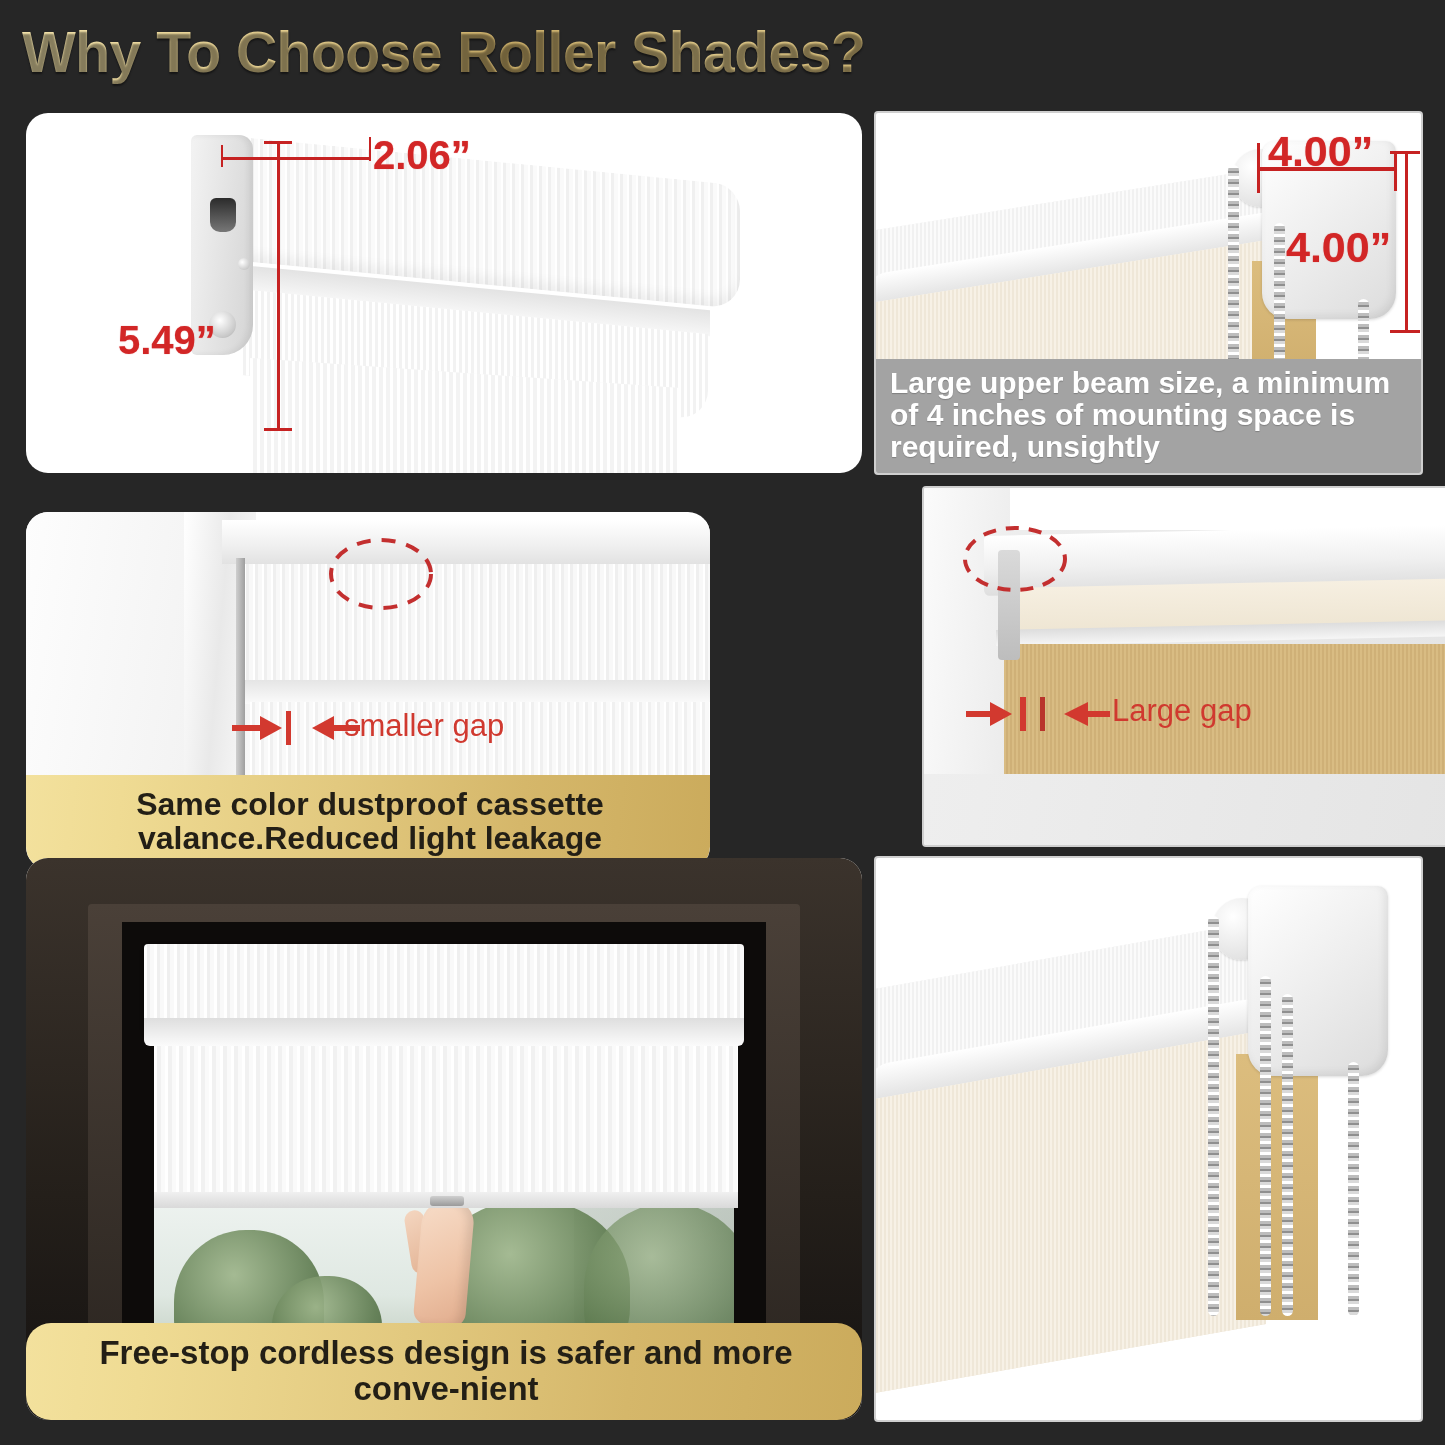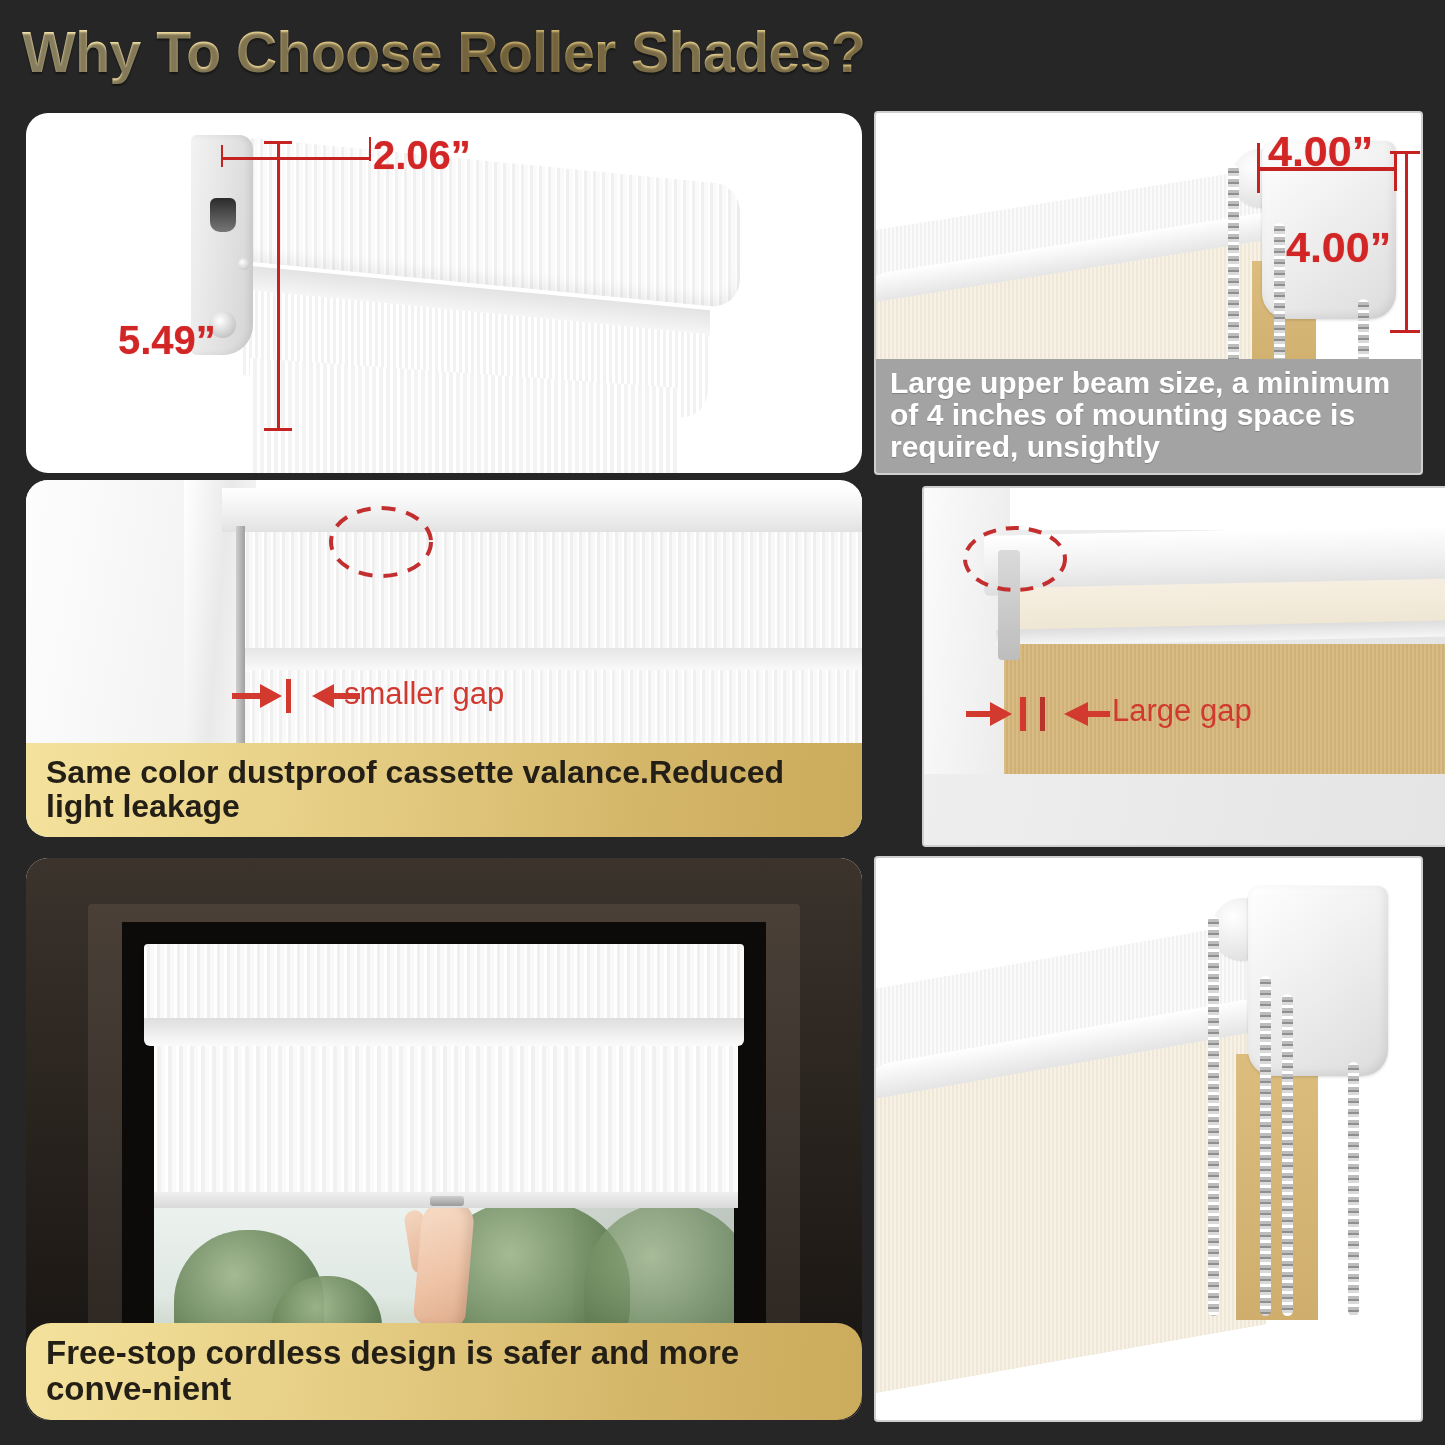--- a/index.html
+++ b/index.html
@@ -24,26 +24,26 @@
     color:#eed89a;
     background:linear-gradient(100deg,#f6e6ae 0%,#e9d393 28%,#cdb06a 58%,#e4cd8c 82%,#d9bf7b 100%);
     -webkit-background-clip:text; background-clip:text;
     -webkit-text-fill-color:transparent; color:transparent;
     text-shadow:0 2px 2px rgba(0,0,0,.45);
     white-space:nowrap;
   }
 
   
   .panel{ position:absolute; overflow:hidden; }
-  .panel.good{ border-radius:22px; background:#fff; }
+  .panel.good{ border-radius:22px; background:#fff;text-align:center; }
   .panel.bad { border-radius:2px; background:#fff; box-shadow:0 0 0 2px #cfcfcf; }
 
   .p1{ left:26px;  top:113px;  width:836px; height:360px; }
   .p2{ left:876px; top:113px;  width:545px; height:360px; }
-  .p3{ left:26px;  top:480px;  width:836px; height:357px;padding-left:18px; }
+  .p3{ left:26px;  top:512px;  width:684px; height:357px;padding-left:18px; }
   .p4{ left:876px; top:488px;  width:545px; height:357px;margin-left:48px; }
   .p5{ left:26px;  top:858px;  width:836px; height:562px; }
   .p6{ left:876px; top:858px;  width:545px; height:562px; }
 
   .art{ position:absolute; left:0; top:0; right:0; bottom:0; }
 
   
   .caption{
     position:absolute; left:0; right:0; bottom:0;
     padding:12px 16px 14px 18px;

